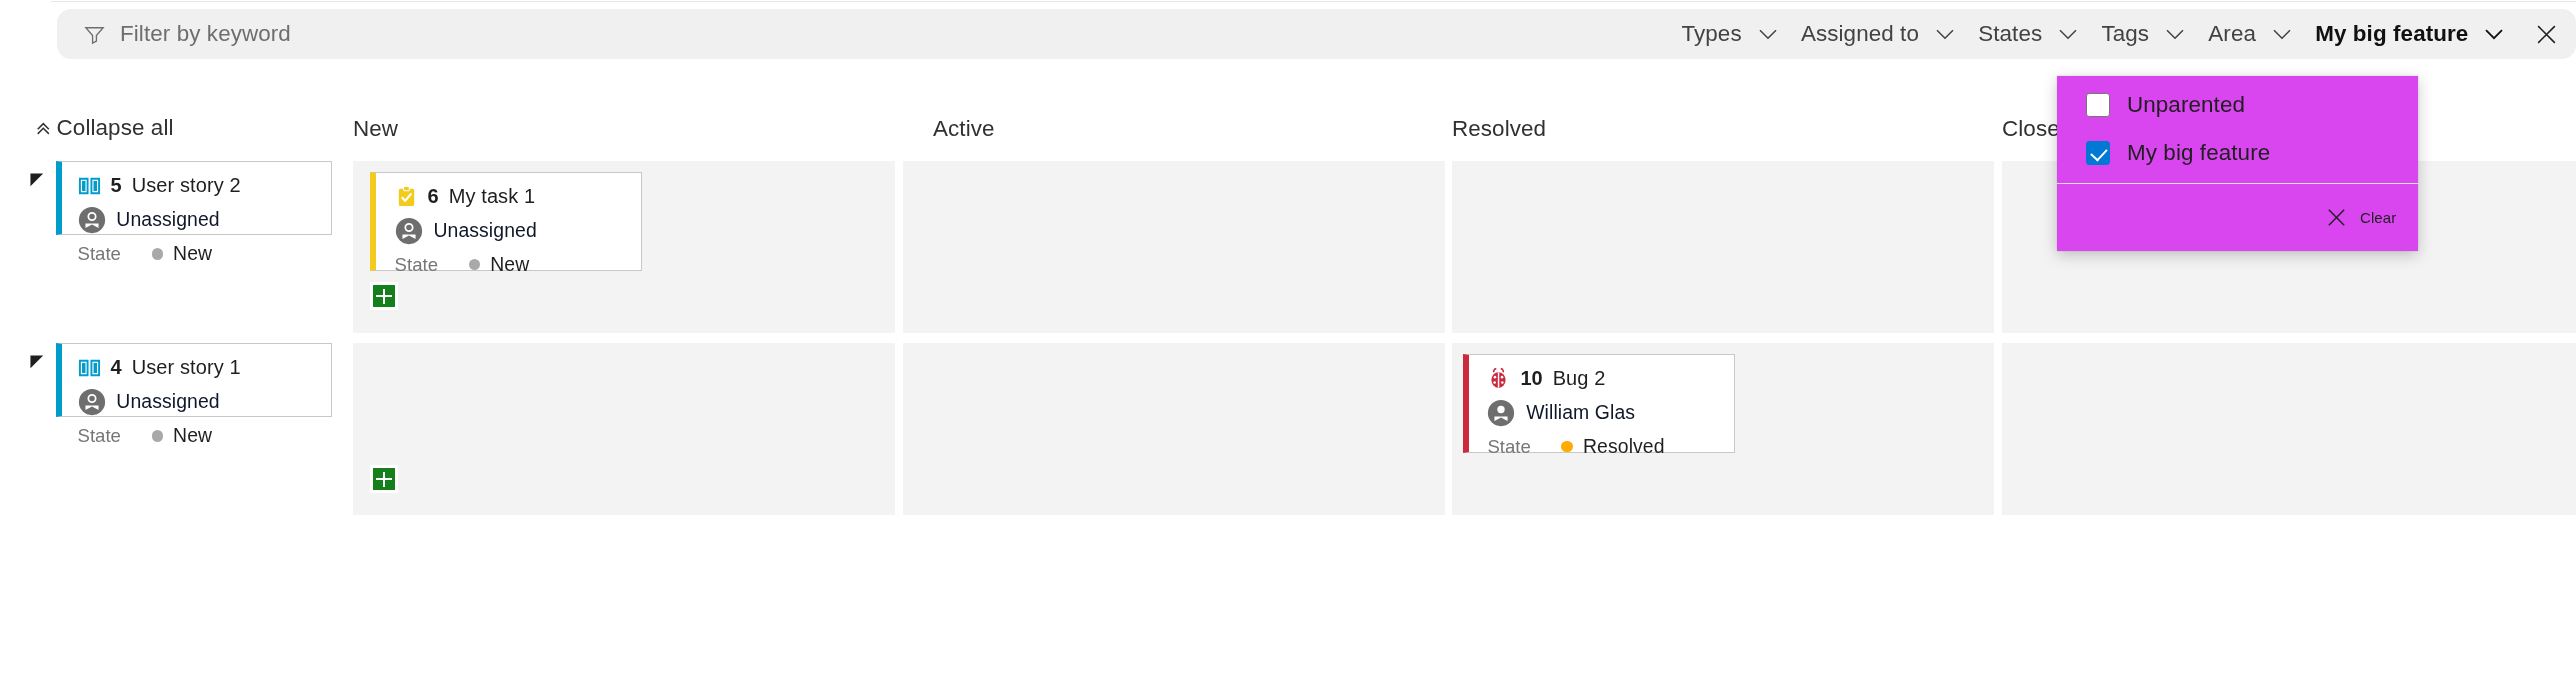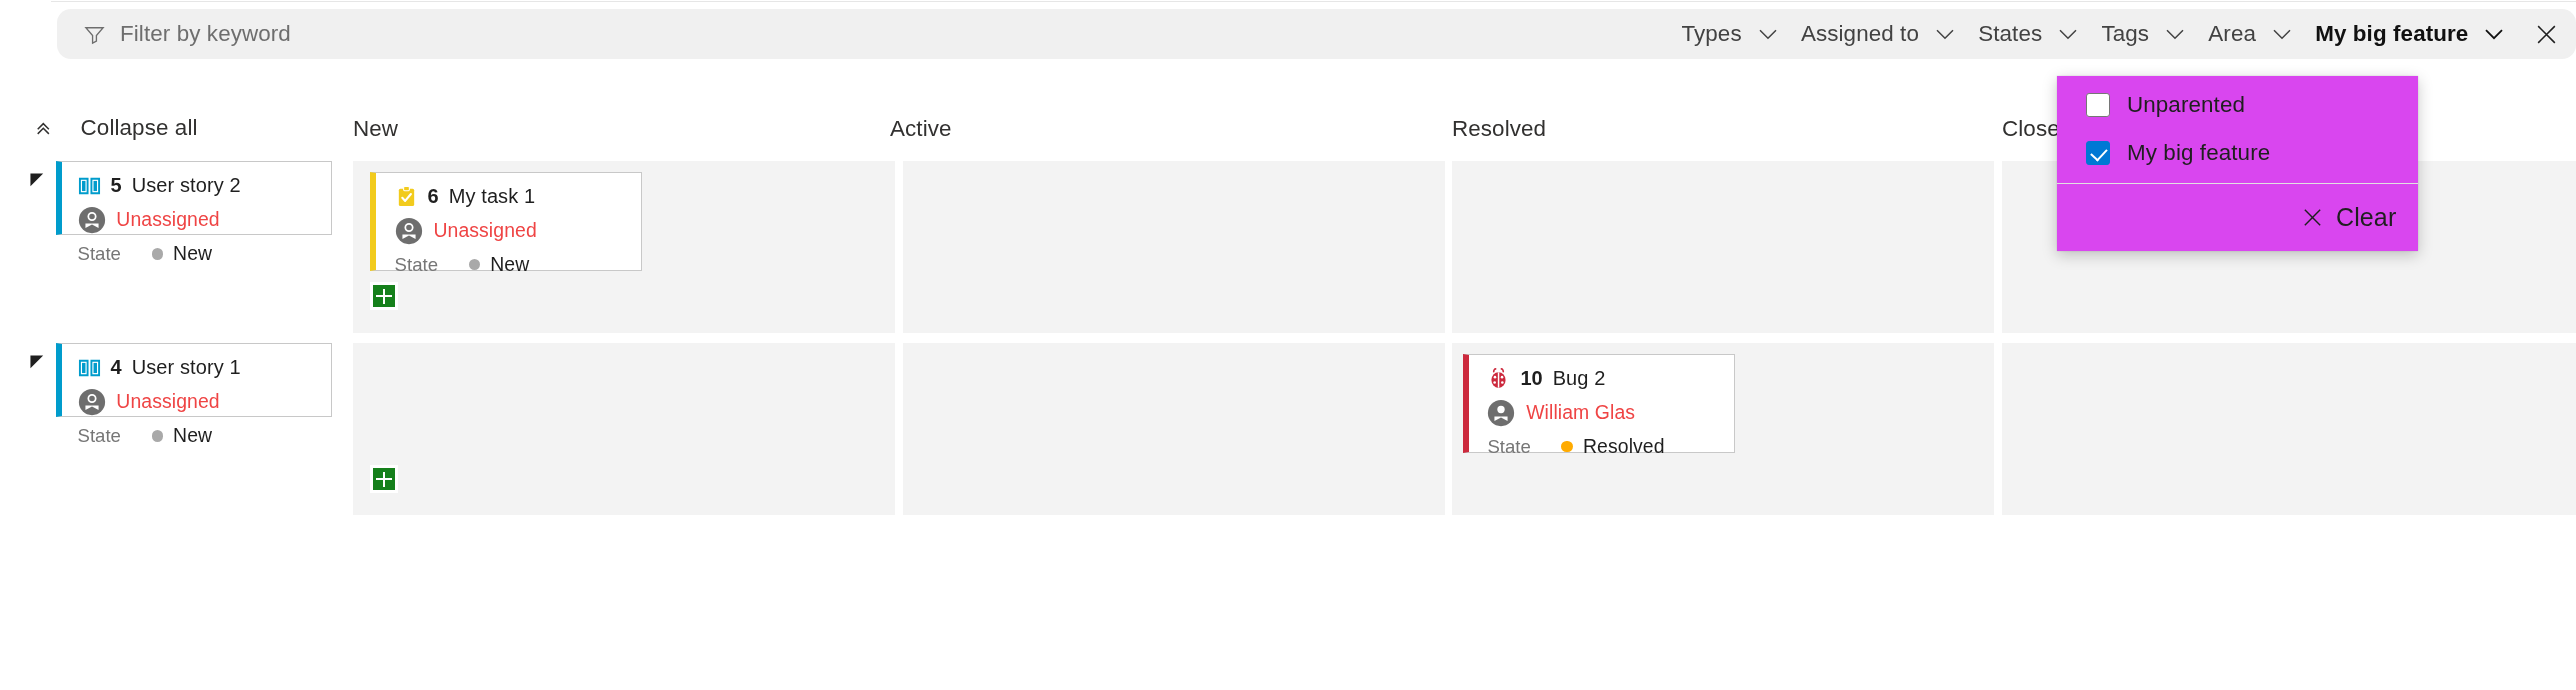--- a/index.html
+++ b/index.html
@@ -180,42 +180,42 @@
     display: flex;
     align-items: center;
     justify-content: flex-end;
     padding-right: 21.7px;
     gap: 12.4px;
     cursor: pointer;
     user-select: none;
   }
   .dd-clear svg { width: 23px; height: 23px; display: block; }
   .dd-clear .lbl {
-    font-size: 25px;
+    font-size: 15px;
     color: #1f1f1f;
     letter-spacing: 0.1px;
   }
 
   
   .board {
     position: absolute;
     left: 0;
     top: 101px;
     width: 2576px;
     height: 480px;
   }
 
   
   .collapse-all {
     position: absolute;
     left: 34px;
     top: 14px;
     display: flex;
     align-items: center;
-    gap: 28px;
+    gap: 4px;
     cursor: pointer;
     user-select: none;
   }
   .collapse-all svg { width: 18.6px; height: 18.6px; display: block; }
   .collapse-all .lbl {
     font-size: 22.4px;
     color: #323130;
     letter-spacing: 0.1px;
   }
 
@@ -307,21 +307,21 @@
   .row-assign {
     display: flex;
     align-items: center;
     gap: 10.8px;
     margin-top: 8.5px;
     white-space: nowrap;
   }
   .avatar { width: 28px; height: 28px; display: block; flex: 0 0 auto; }
   .assign-name {
     font-size: 19.4px;
-    color: #ef4444;
+    color: #0f172a;
     letter-spacing: 0.1px;
   }
 
   .row-state {
     display: flex;
     align-items: center;
     margin-top: 8.5px;
     white-space: nowrap;
   }
   .state-key {
@@ -479,21 +479,21 @@
       <span>
         <svg viewBox="0 0 20 20" fill="none" stroke="#323130" stroke-width="1.6">
           <path d="M4 11 L10 5 L16 11"></path>
           <path d="M4 16 L10 10 L16 16"></path>
         </svg>
       </span>
       <span class="lbl">Collapse all</span>
     </div>
 
     <div class="col-title" style="left:353px;">New</div>
-    <div class="col-title" style="left:890px;">Active</div>
+    <div class="col-title" style="left:933px;">Active</div>
     <div class="col-title" style="left:1452px;">Resolved</div>
     <div class="col-title" style="left:2002px;">Closed</div>
 
     <div class="lane lane-1">
 
       <span class="lane-toggle">
         <svg viewBox="0 0 12 12">
             <path d="M1 1 L10 1 L1 10 Z" fill="#1f1f1f"></path>
           </svg>
       </span>

